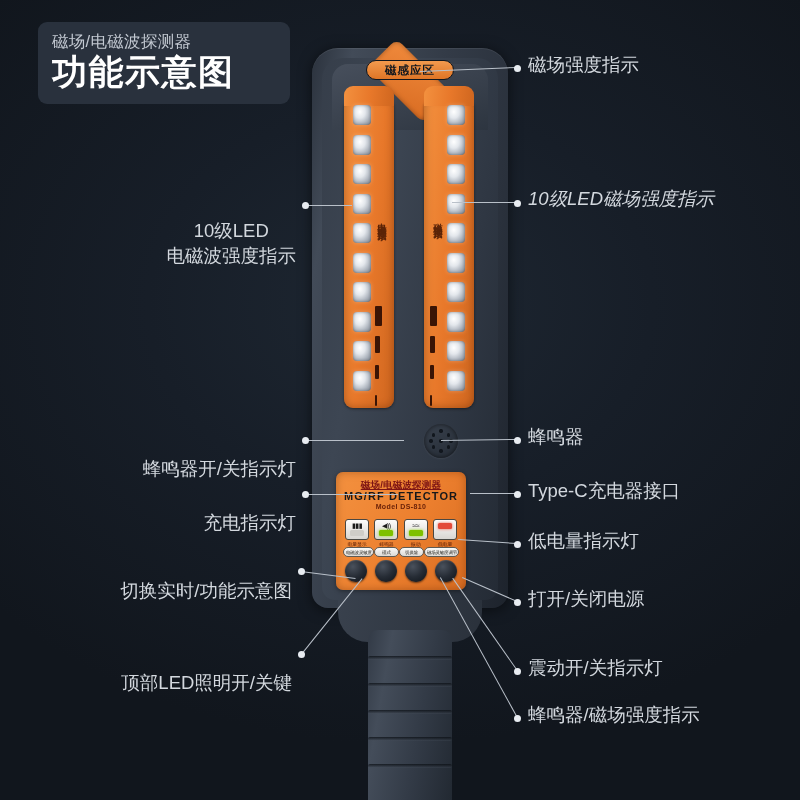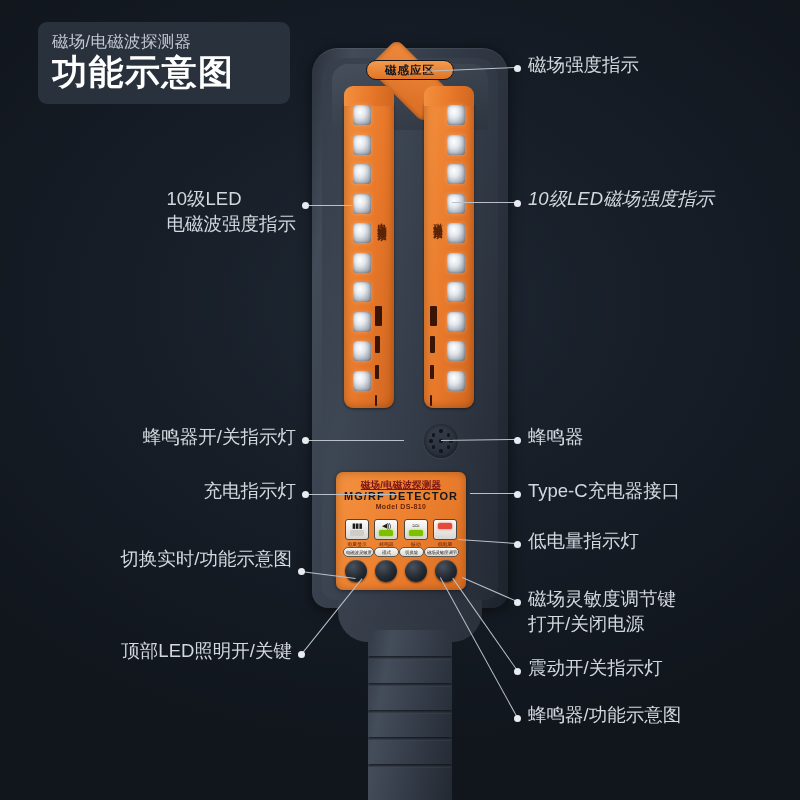--- a/index.html
+++ b/index.html
@@ -193,21 +193,21 @@
     border-radius: 10px 10px 0 0;
   }
   .grip {
     position: absolute; left: 0; width: 84px; height: 4px;
     background: linear-gradient(180deg,rgba(10,14,19,.75),rgba(90,100,115,.25));
     border-radius: 2px;
   }
 
   
   .ann { position: absolute; color: #d3d8de; font-size: 18.5px; line-height: 25px; white-space: nowrap; }
-  .ann.left  { text-align: left; }
+  .ann.left  { text-align: center; margin-top: 32px; }
   .ann.right { text-align: left; }
   .dot {
     position: absolute; width: 7px; height: 7px; border-radius: 50%;
     background: #e8ecf1;
   }
   .line {
     position: absolute; height: 0; border-top: 1.3px solid #b9c0c9;
     transform-origin: 0 0;
   }
 </style>
@@ -383,28 +383,27 @@
         <div>Type-C充电器接口</div>
       </div>
       <div class="line" style="left: 517px; top: 544px; width: 59.1354px; transform: rotate(-176.121deg);"></div>
       <div class="dot" style="left: 513.5px; top: 540.5px;"></div>
       <div class="ann right" style="left: 528px; top: 528px;">
         <div>低电量指示灯</div>
       </div>
       <div class="line" style="left: 517px; top: 602px; width: 60.0083px; transform: rotate(-156.425deg);"></div>
       <div class="dot" style="left: 513.5px; top: 598.5px;"></div>
       <div class="ann right" style="left: 528px; top: 586px;">
-        <div>磁场灵敏度调节键</div>
         <div>打开/关闭电源</div>
       </div>
       <div class="line" style="left: 517px; top: 671px; width: 113.464px; transform: rotate(-124.951deg);"></div>
       <div class="dot" style="left: 513.5px; top: 667.5px;"></div>
       <div class="ann right" style="left: 528px; top: 655px;">
         <div>震动开/关指示灯</div>
       </div>
       <div class="line" style="left: 517px; top: 718px; width: 159.778px; transform: rotate(-118.811deg);"></div>
       <div class="dot" style="left: 513.5px; top: 714.5px;"></div>
       <div class="ann right" style="left: 528px; top: 702px;">
-        <div>蜂鸣器/功能示意图</div>
+        <div>蜂鸣器/磁场强度指示</div>
       </div>
     </div>
 
 </div>
 
 </body></html>

